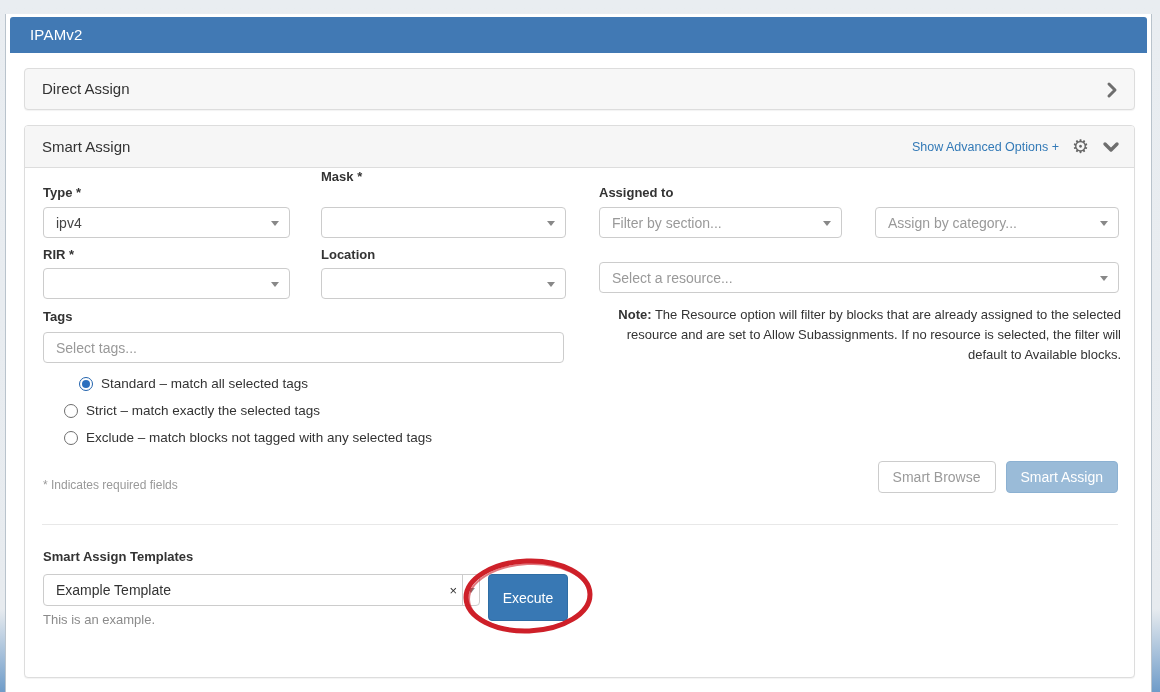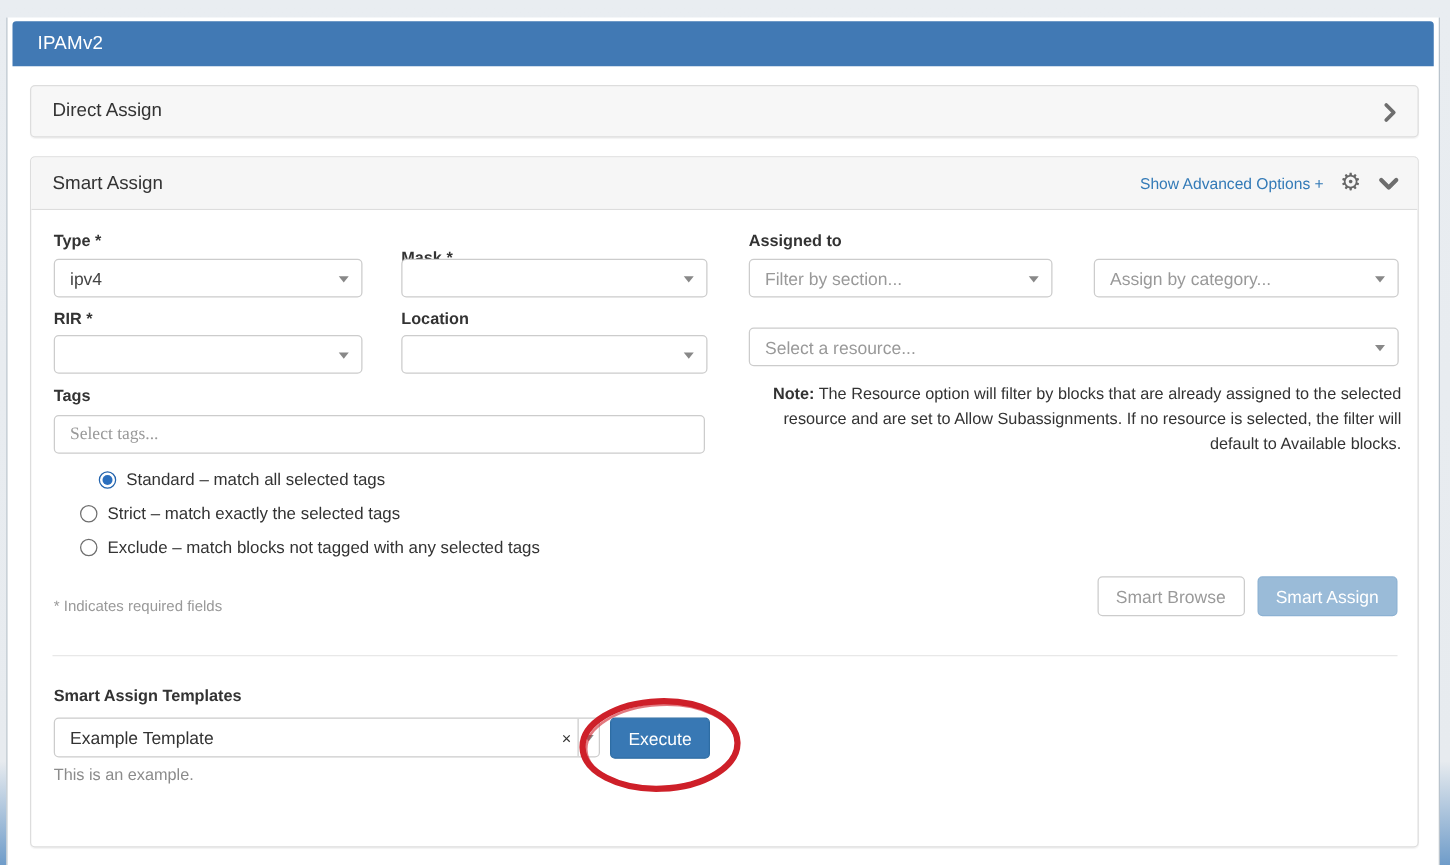--- a/index.html
+++ b/index.html
@@ -43,21 +43,21 @@
     position:absolute; height:31px; background:#fff; border:1px solid #ccc; border-radius:4px;
     display:flex; align-items:center; padding:0 26px 0 12px; font-size:14px; cursor:pointer;
   }
   .select .caret {
     position:absolute; right:10px; top:13px; width:0; height:0;
     border-left:4px solid transparent; border-right:4px solid transparent; border-top:5px solid #888;
   }
   .ph { color:#999; } .val { color:#444; }
   .text-input {
     position:absolute; height:31px; border:1px solid #ccc; border-radius:4px;
-    padding:0 12px; font-size:14px; font-family:Liberation Serif, serif; color:#444;
+    padding:0 12px; font-size:14px; font-family:Liberation Sans, sans-serif; color:#444;
   }
   .text-input::placeholder { color:#999; opacity:1; }
   .note { position:absolute; font-size:13px; color:#333; line-height:1.55;text-align:right; }
   .radio-row { position:absolute; display:flex; align-items:center; gap:8px; cursor:pointer; }
   .radio { width:14px; height:14px; border-radius:50%; border:1px solid #6e6e6e; background:#fff; position:relative; flex:0 0 14px; }
   .radio.on { border-color:#2263ad; }
   .radio.on::after { content:""; position:absolute; left:2px; top:2px; width:8px; height:8px; border-radius:50%; background:#2b6fbe; }
   .radio-label { font-size:13.5px; color:#333; }
   .req-note { position:absolute; left:18px; top:310px; font-size:12px; color:#999; }
   .btn-row { position:absolute; right:16px; top:293px; display:flex; gap:10px; }
@@ -70,21 +70,21 @@
     border:1px solid #ccc; border-radius:4px; background:#fff; display:flex; align-items:center; cursor:pointer;
   }
   .combo .combo-val { flex:1; padding-left:12px; font-size:14px; color:#333; }
   .combo .clear { color:#333; font-size:13px; padding:0 5px; cursor:pointer; }
   .combo .dd-seg { width:17px; align-self:stretch; border-left:1px solid #ccc; position:relative; }
   .combo .dd-seg .caret {
     position:absolute; left:4px; top:13px; width:0; height:0;
     border-left:4px solid transparent; border-right:4px solid transparent; border-top:5px solid #888;
   }
   .btn-execute {
-    position:absolute; left:463px; top:406px; width:80px; height:33px;
+    position:absolute; left:463px; top:406px; width:80px; height:47px;
     background:#3878b4; border:1px solid #2e6da4; border-radius:4px; color:#fff; font-size:14px;
     font-family:"Liberation Sans", sans-serif; cursor:pointer;
   }
   .annotation { position:absolute; left:434px; top:386px; pointer-events:none; }
   .helper { position:absolute; left:18px; top:444px; font-size:13px; color:#8b8b8b; }
 </style>
 </head>
 <body>
 
 <div class="page"></div>
@@ -108,21 +108,21 @@
       <span class="gear">⚙</span>
       <svg width="18" height="12" viewBox="0 0 18 12">
         <polyline points="3,3 9,9 15,3" fill="none" stroke="#6e6e6e" stroke-width="3.4" stroke-linecap="round" stroke-linejoin="round"></polyline>
       </svg>
     </div>
   </div>
 
   <div class="panel-body">
 
     <div class="fld-label" style="left:18px; top:17px;">Type *</div>
-    <div class="fld-label" style="left:296px; top:30px;">Mask *</div>
+    <div class="fld-label" style="left:296px; top:1px;">Mask *</div>
     <div class="select" style="left:18px; top:39px; width:247px;">
       <span class="val">ipv4</span>
       <span class="caret"></span>
     </div>
     <div class="select" style="left:296px; top:39px; width:245px;">
       <span class="val"></span>
       <span class="caret"></span>
     </div>
 
     <div class="fld-label" style="left:18px; top:79px;">RIR *</div>

